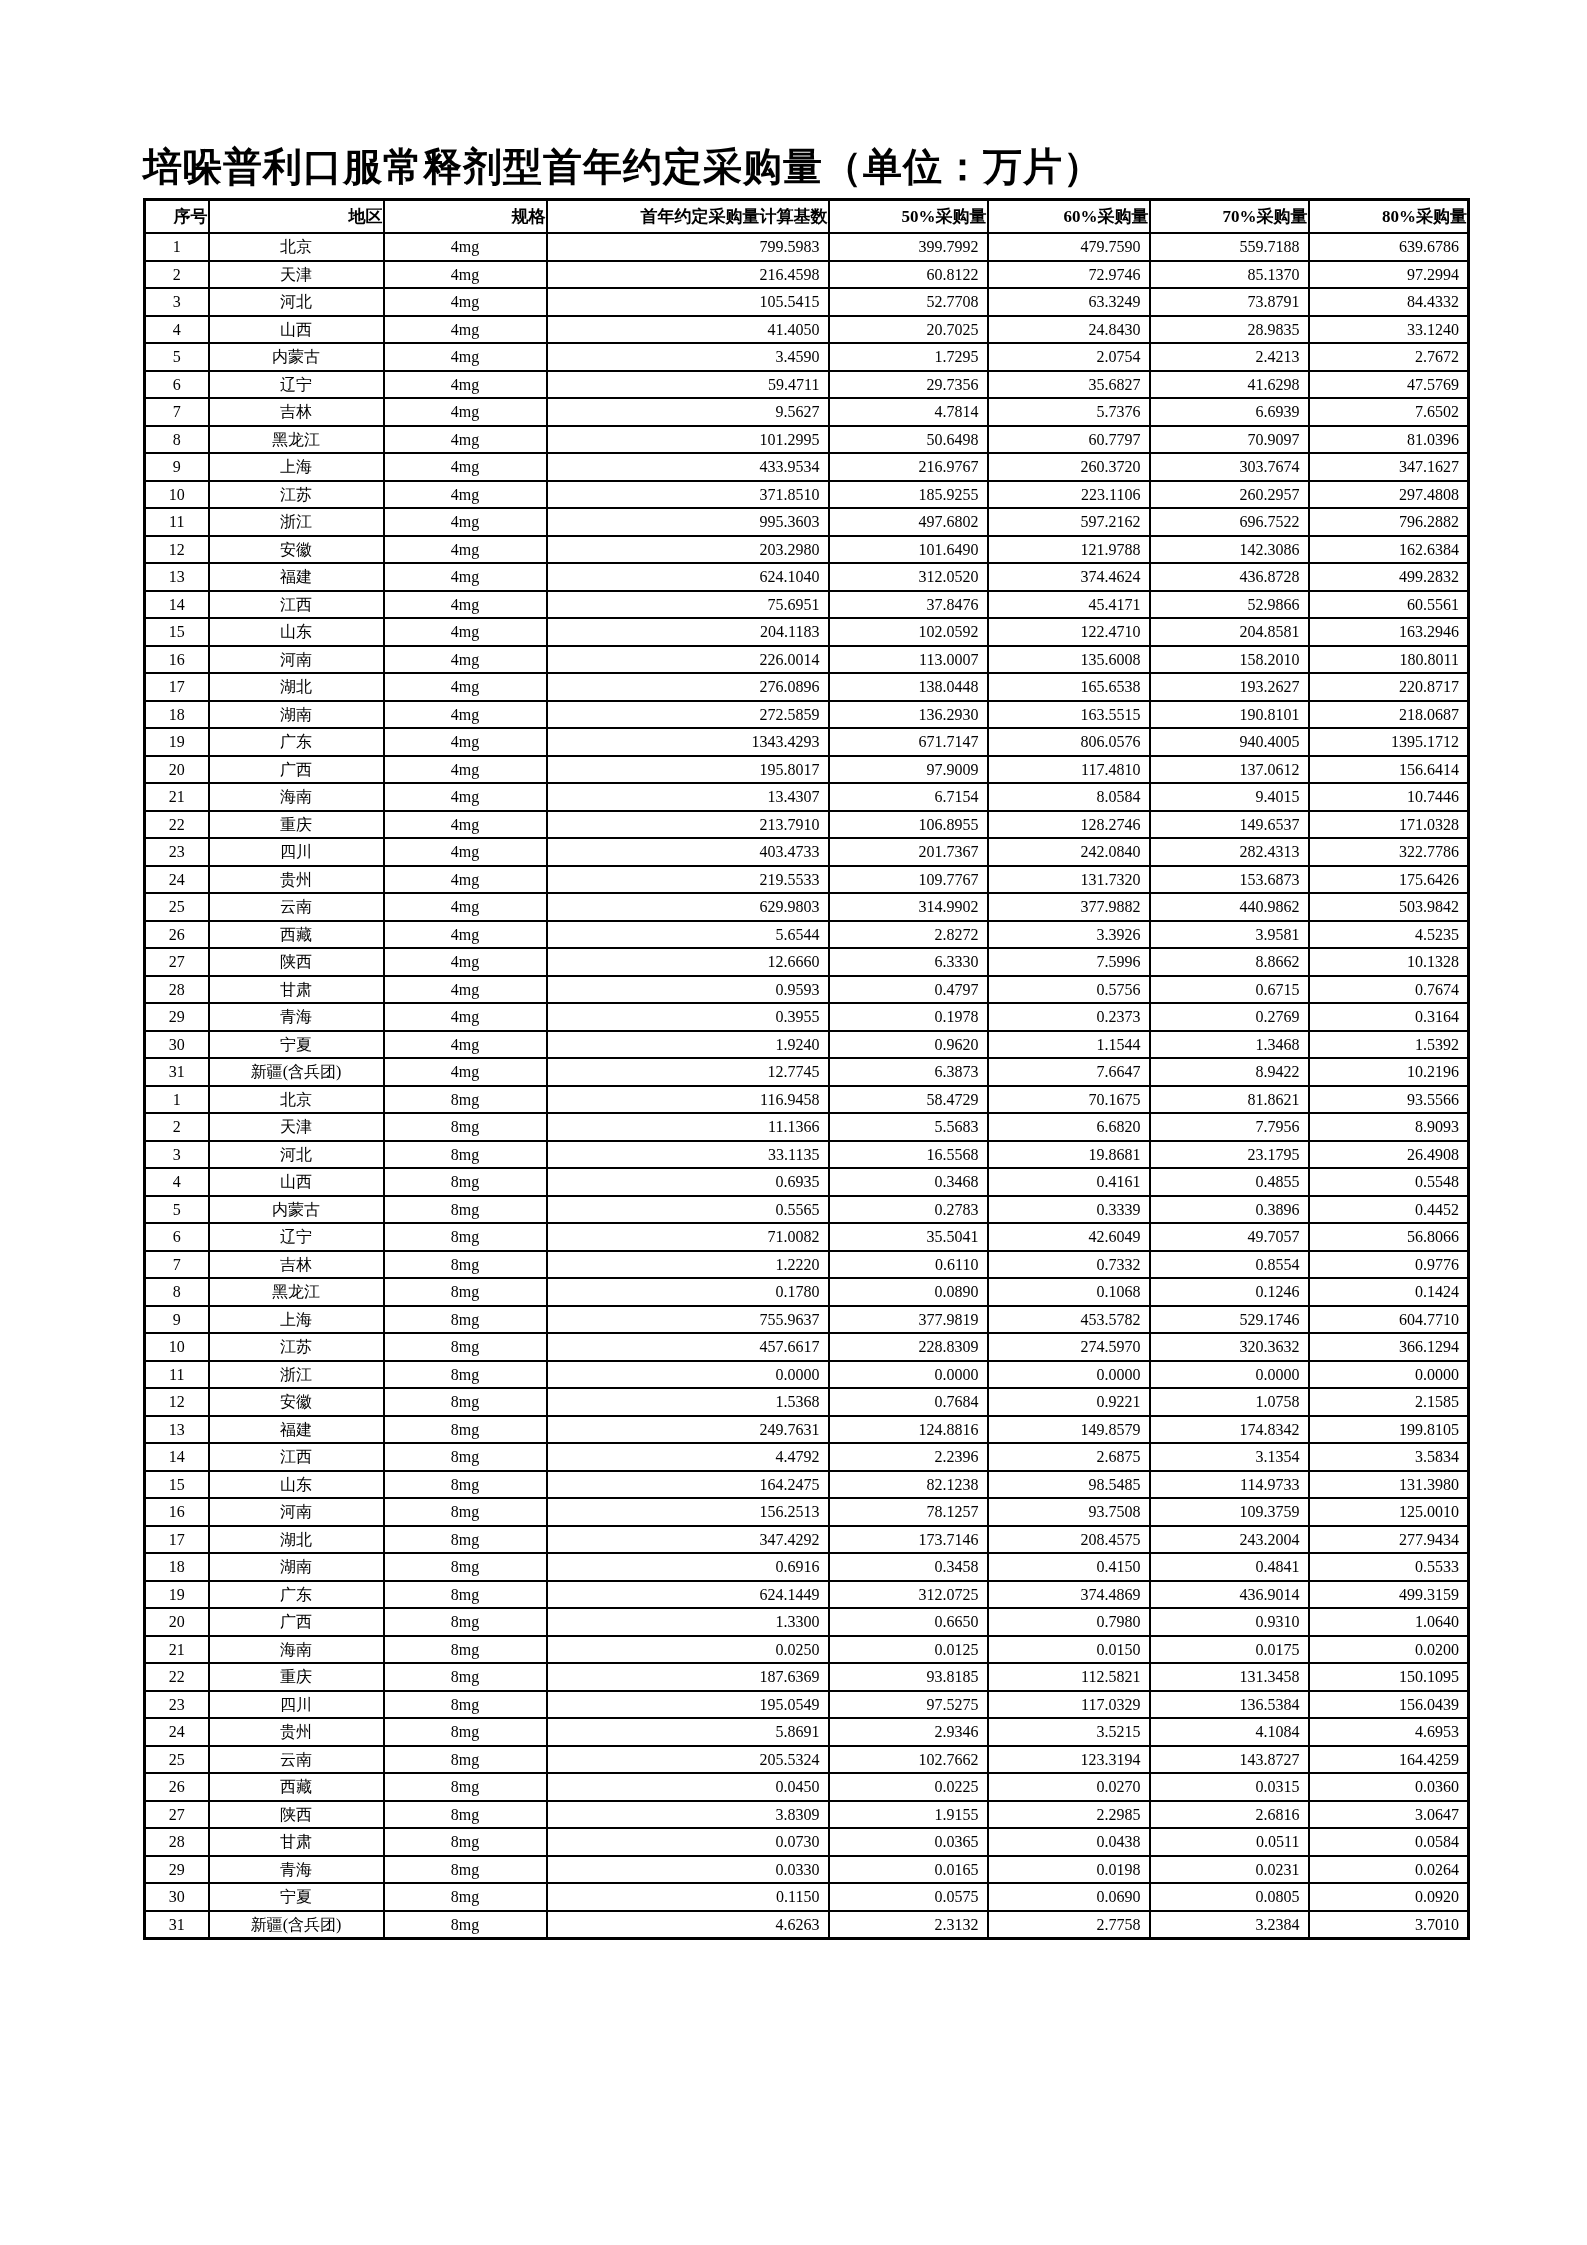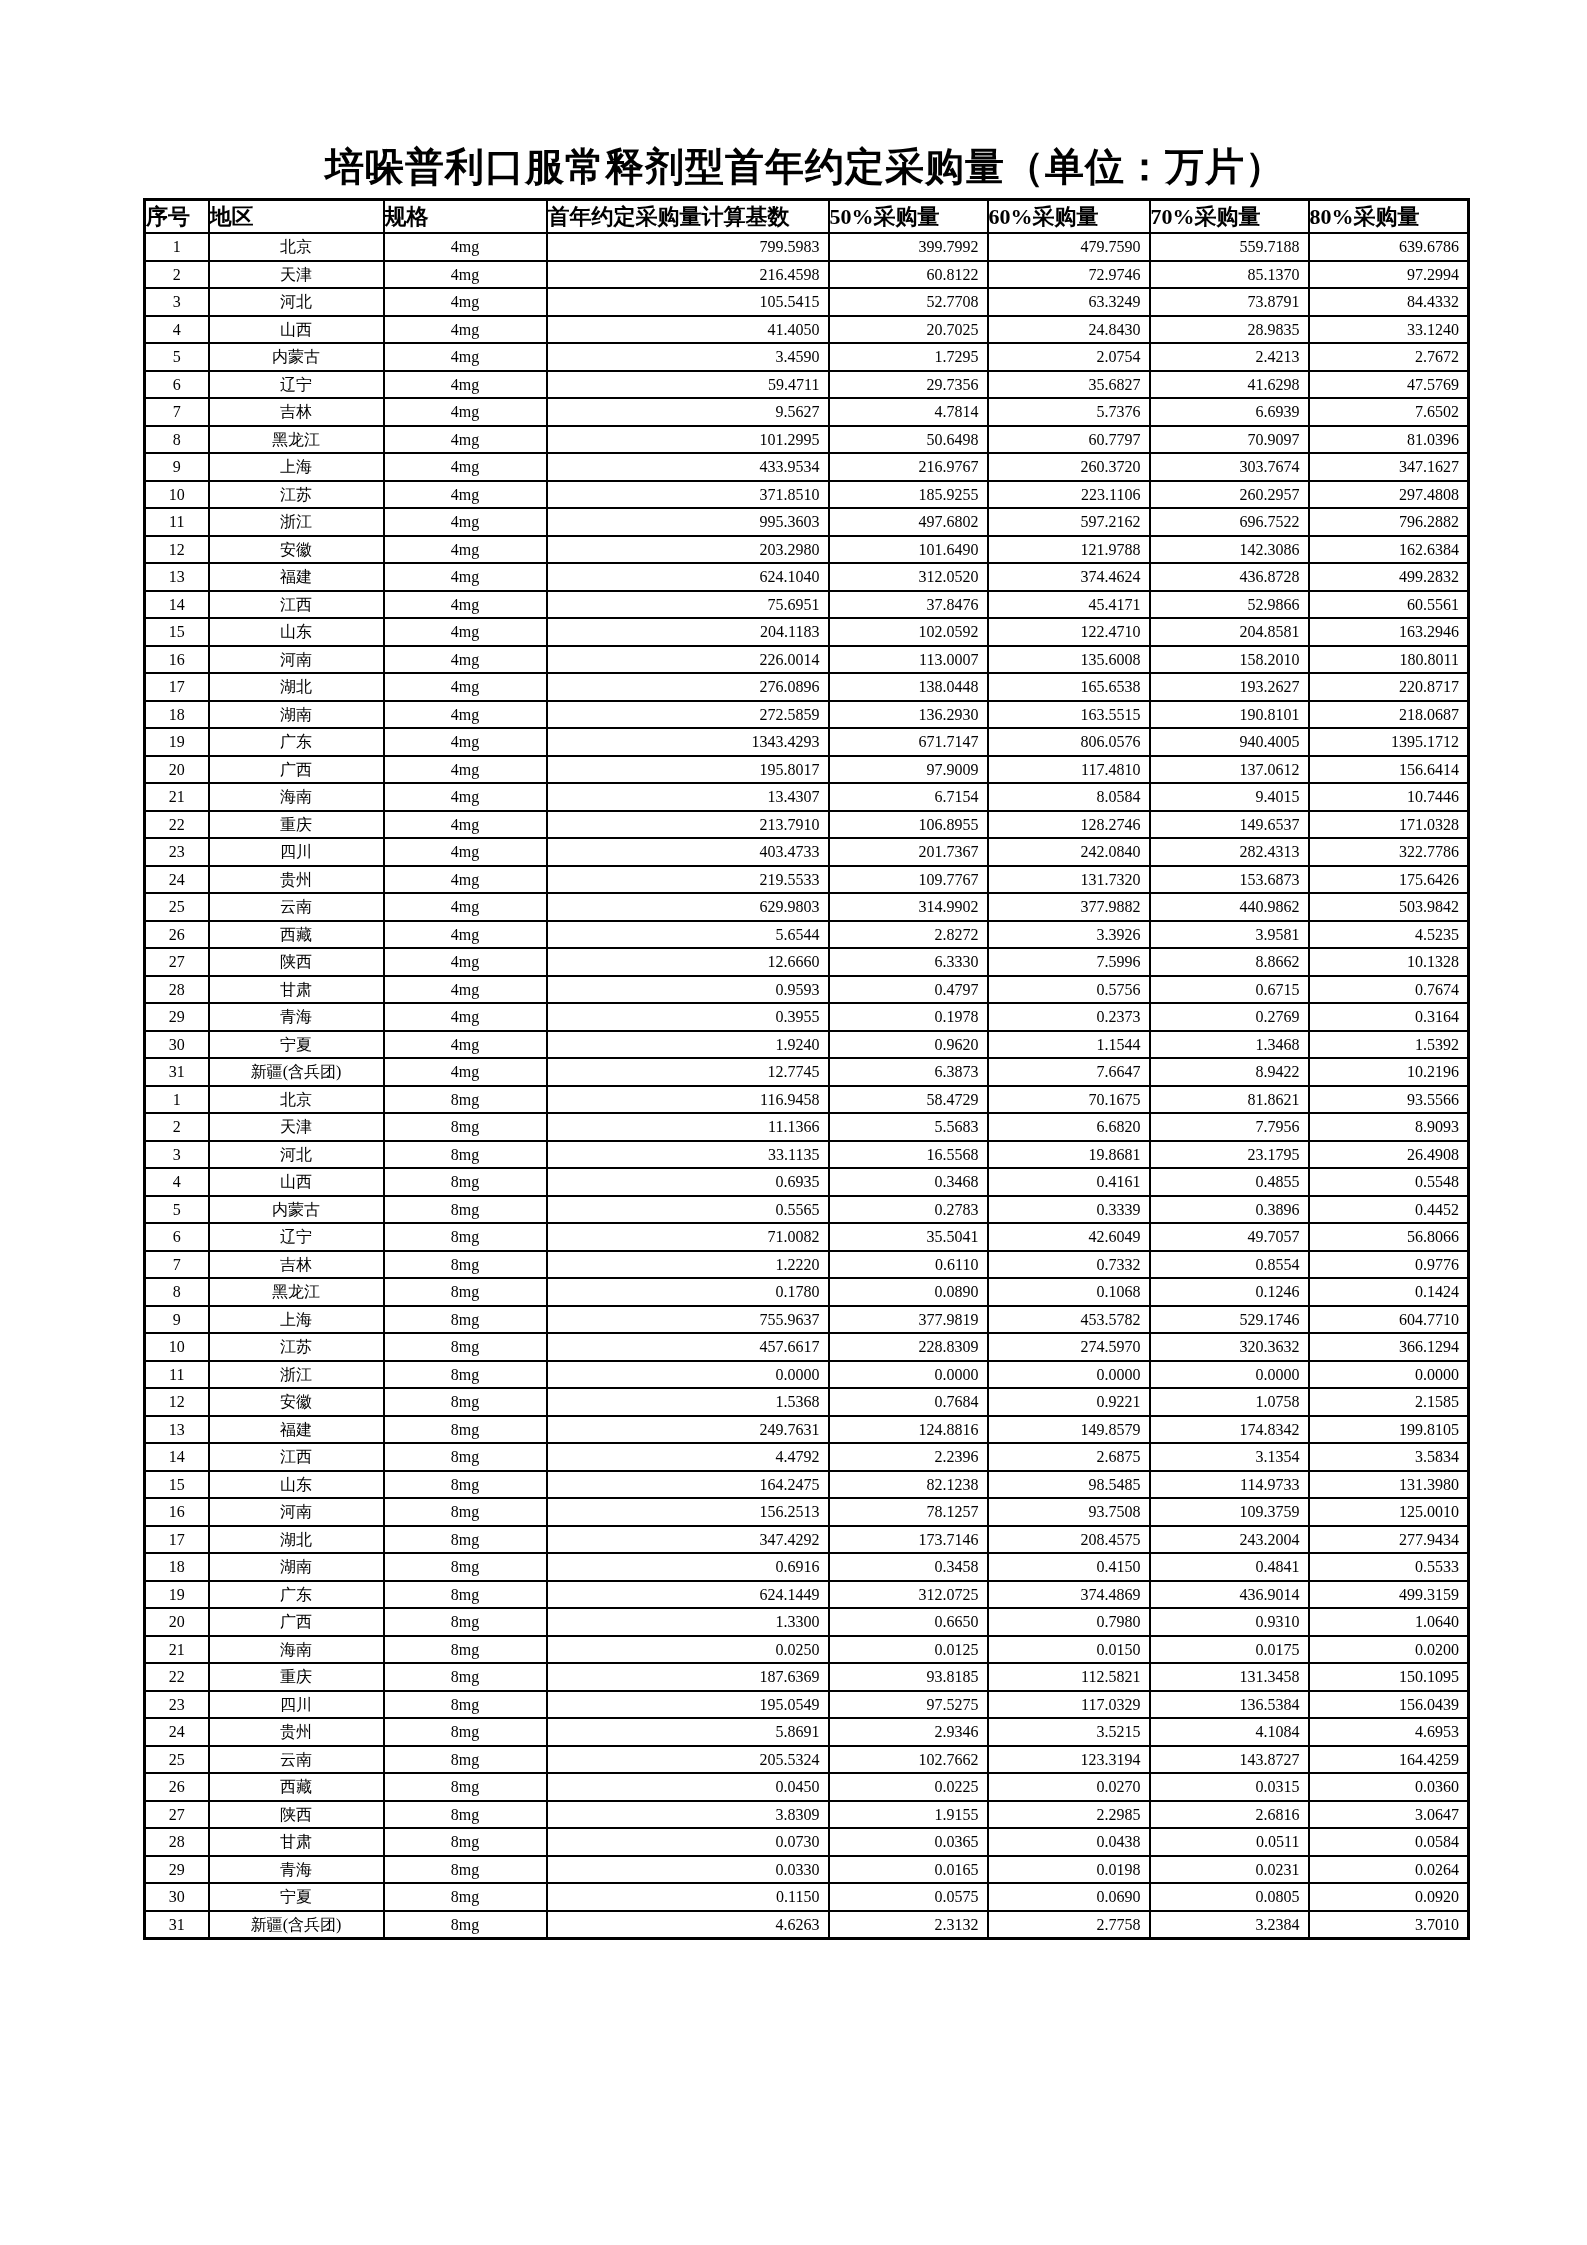--- a/index.html
+++ b/index.html
@@ -4,35 +4,35 @@
 <style>
   html, body { margin: 0; padding: 0; background: #ffffff; }
   body {
     width: 1587px; height: 2245px;
     font-family: "Liberation Serif", "DejaVu Serif", serif;
     color: #000;
   }
   .page { position: relative; width: 1587px; height: 2245px; background: #ffffff; overflow: hidden; }
   .title {
     position: absolute; left: 143px; top: 140px; width: 1324px;
-    margin: 0; text-align: center;
+    margin: 0; 
     font-size: 39px; font-weight: bold; letter-spacing: 1px;
     white-space: nowrap;
   }
   table.data-table {
     position: absolute; left: 143px; top: 198px;
     border-collapse: collapse; table-layout: fixed;
     border: 3px solid #000;
   }
   .data-table th, .data-table td {
     border: 2px solid #000;
     padding: 0; overflow: hidden; white-space: nowrap;
     font-size: 16px; height: 25.5px; line-height: 25.5px;
   }
-  .data-table th { font-size: 22px; font-weight: bold; height: 31px; line-height: 31px; text-align: left; }
+  .data-table th { font-size: 17px; font-weight: bold; height: 31px; line-height: 31px; text-align: right; }
   .data-table td.c { text-align: center; }
   .data-table td.r { text-align: right; padding-right: 8px; }
   .data-table tr.total-row td { font-weight: bold; font-size: 17px; }
 </style>
 </head>
 <body>
 
 <div class="page">
   <h1 class="title">培哚普利口服常释剂型首年约定采购量（单位：万片）</h1>
   <table class="data-table">

